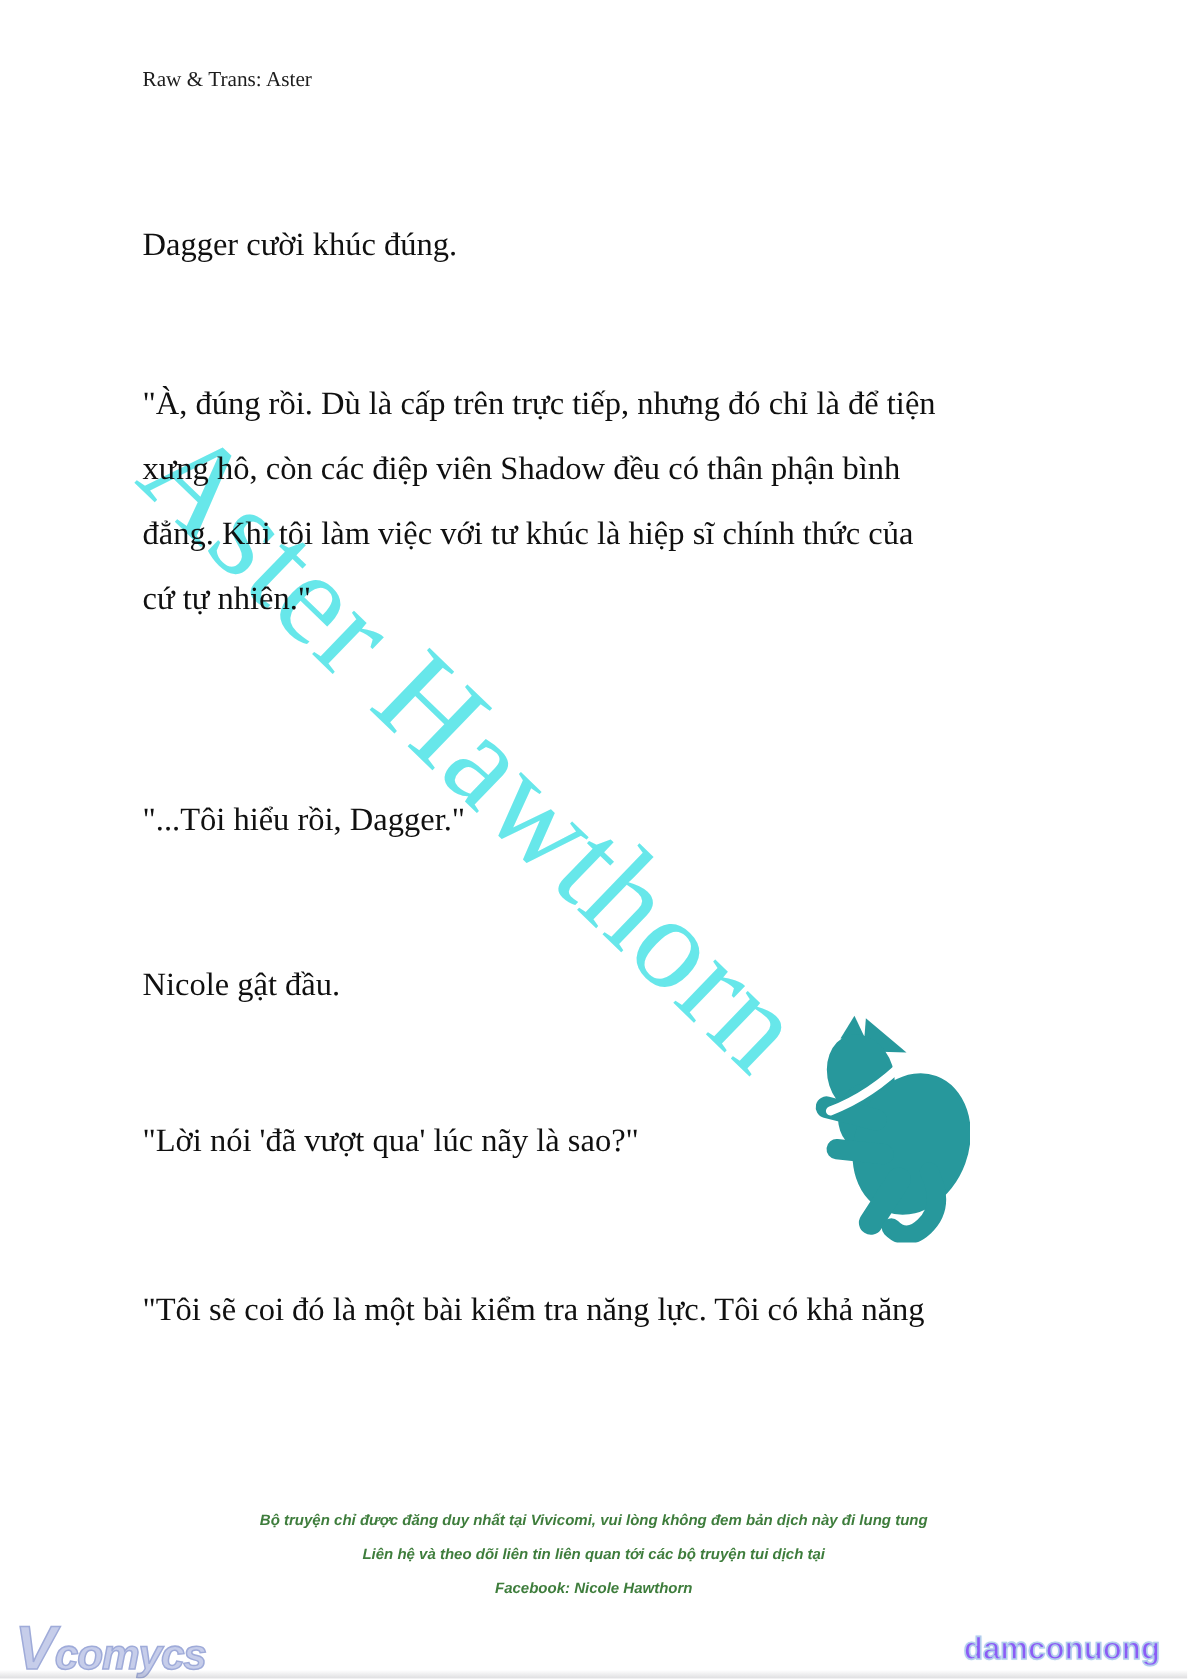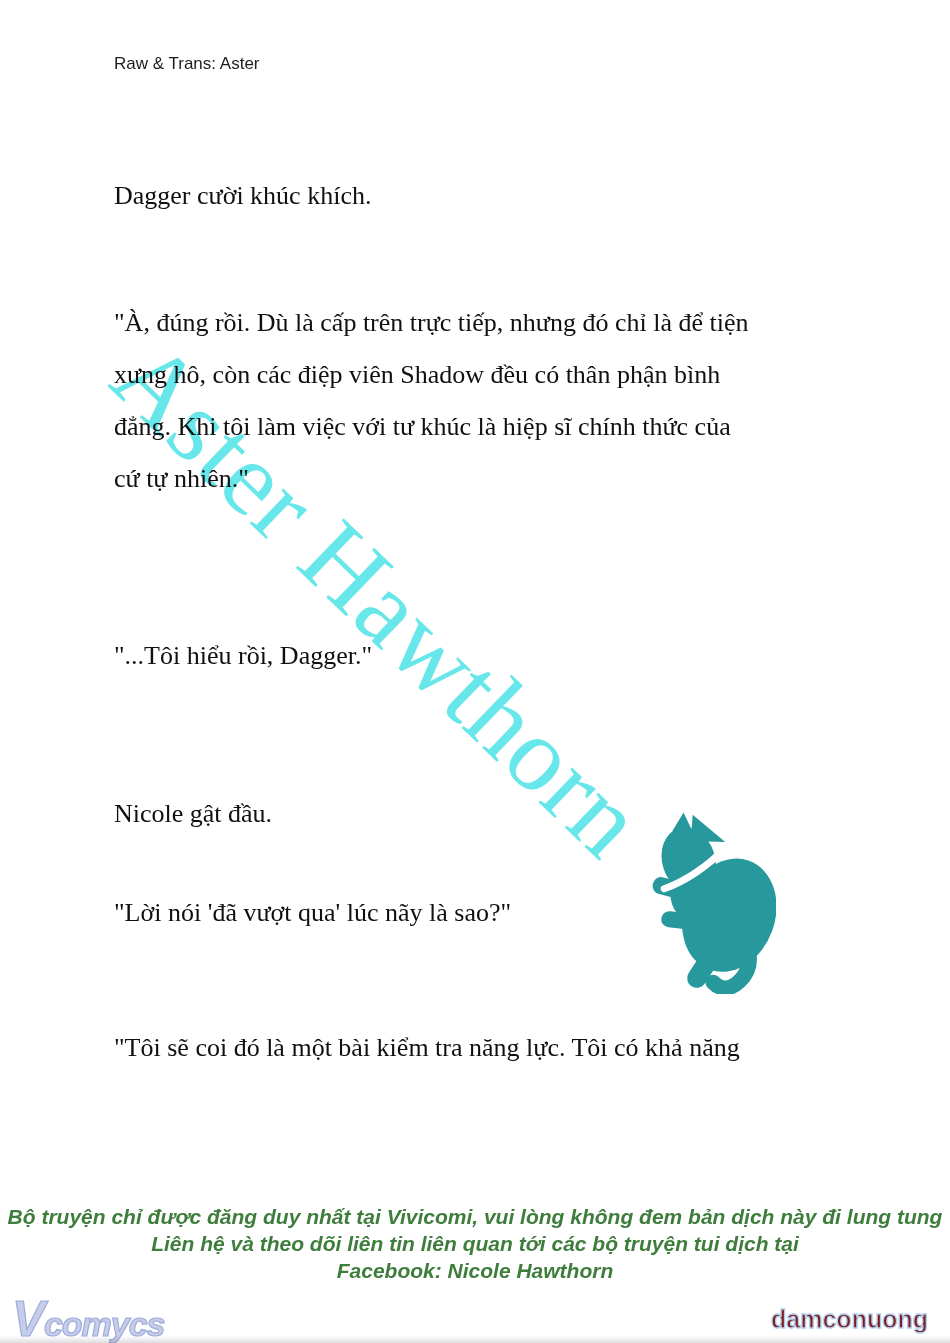--- a/index.html
+++ b/index.html
@@ -14,21 +14,21 @@
     background: #ffffff;
     overflow: hidden;
     font-family: "Liberation Serif", serif;
   }
 
   
   .header-credit {
     position: absolute;
     left: 114px;
     top: 54px;
-    font-family: Liberation Sans, sans-serif;
+    font-family: Liberation Serif, serif;
     font-size: 17px;
     color: #1d1d1d;
     z-index: 3;
   }
 
   
   .watermark {
     position: absolute;
     left: 168px;
     top: 322px;
@@ -49,21 +49,21 @@
     left: 114px;
     font-size: 26px;
     line-height: 52px;
     color: #101010;
     z-index: 3;
     white-space: nowrap;
   }
   .p0 { top: 170px; }
   .p1 { top: 297px; }
   .p2 { top: 630px; }
-  .p3 { top: 788px; }
+  .p3 { top: 762px; }
   .p4 { top: 887px; }
   .p5 { top: 1022px; }
 
   
   .cat {
     position: absolute;
     left: 648px;
     top: 810px;
     width: 128px;
     height: 184px;
@@ -73,21 +73,21 @@
   
   .footer-notice {
     position: absolute;
     left: 0;
     top: 1203px;
     width: 100%;
     text-align: center;
     font-family: "Liberation Sans", sans-serif;
     font-style: italic;
     font-weight: bold;
-    font-size: 21px;
+    font-size: 12px;
     line-height: 27px;
     color: #3e7d3c;
     z-index: 3;
   }
 
   
   .site-logo {
     position: absolute;
     left: 12px;
     top: 1290px;
@@ -105,21 +105,21 @@
   }
 
   
   .site-tag {
     position: absolute;
     right: 22px;
     top: 1305px;
     font-family: "Liberation Sans", sans-serif;
     font-weight: bold;
     font-size: 25px;
-    color: #7f1d1d;
+    color: #8b5cf6;
     -webkit-text-stroke: 1.3px #b2cdec;
     text-shadow: 0 0 2px #cfe2f6;
     z-index: 3;
   }
 
   
   .page-bottom-edge {
     position: absolute;
     left: 0;
     bottom: 0;
@@ -153,21 +153,21 @@
     <line x1="21" y1="107" x2="58" y2="111" stroke-width="16" stroke-linecap="round" stroke="#27989c"></line>
 
     <line x1="70" y1="131" x2="48" y2="165" stroke-width="19" stroke-linecap="round" stroke="#27989c"></line>
 
     <path d="M 94 125 Q 107 152 90 168 Q 76 181 64 169" fill="none" stroke-width="15" stroke-linecap="round" stroke="#27989c"></path>
 
     <path d="M 16 77 Q 48 65 76 37" fill="none" stroke="#ffffff" stroke-width="7" stroke-linecap="round"></path>
   </svg>
 
   <div class="para p0">
-    <div>Dagger cười khúc khích.</div>
+    <div>Dagger cười khúc đúng.</div>
   </div>
 
   <div class="para p1">
     <div>"À, đúng rồi. Dù là cấp trên trực tiếp, nhưng đó chỉ là để tiện</div>
     <div>xưng hô, còn các điệp viên Shadow đều có thân phận bình</div>
     <div>đẳng. Khi tôi làm việc với tư khúc là hiệp sĩ chính thức của</div>
     <div>cứ tự nhiên."</div>
   </div>
 
   <div class="para p2">

